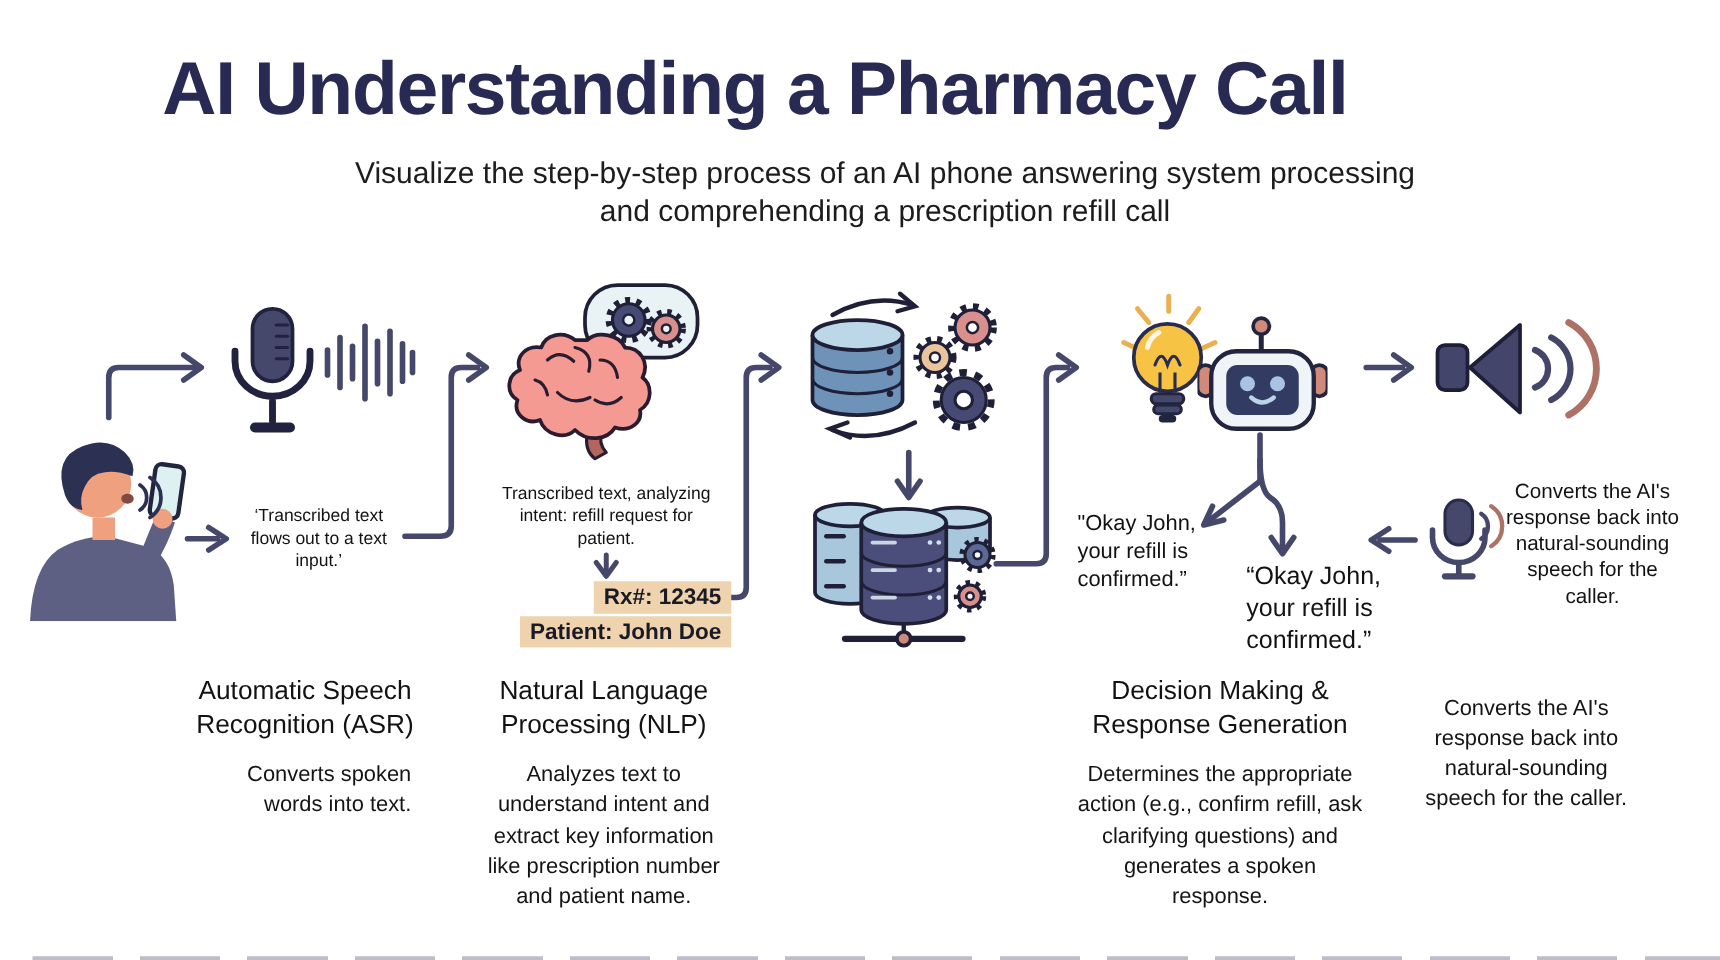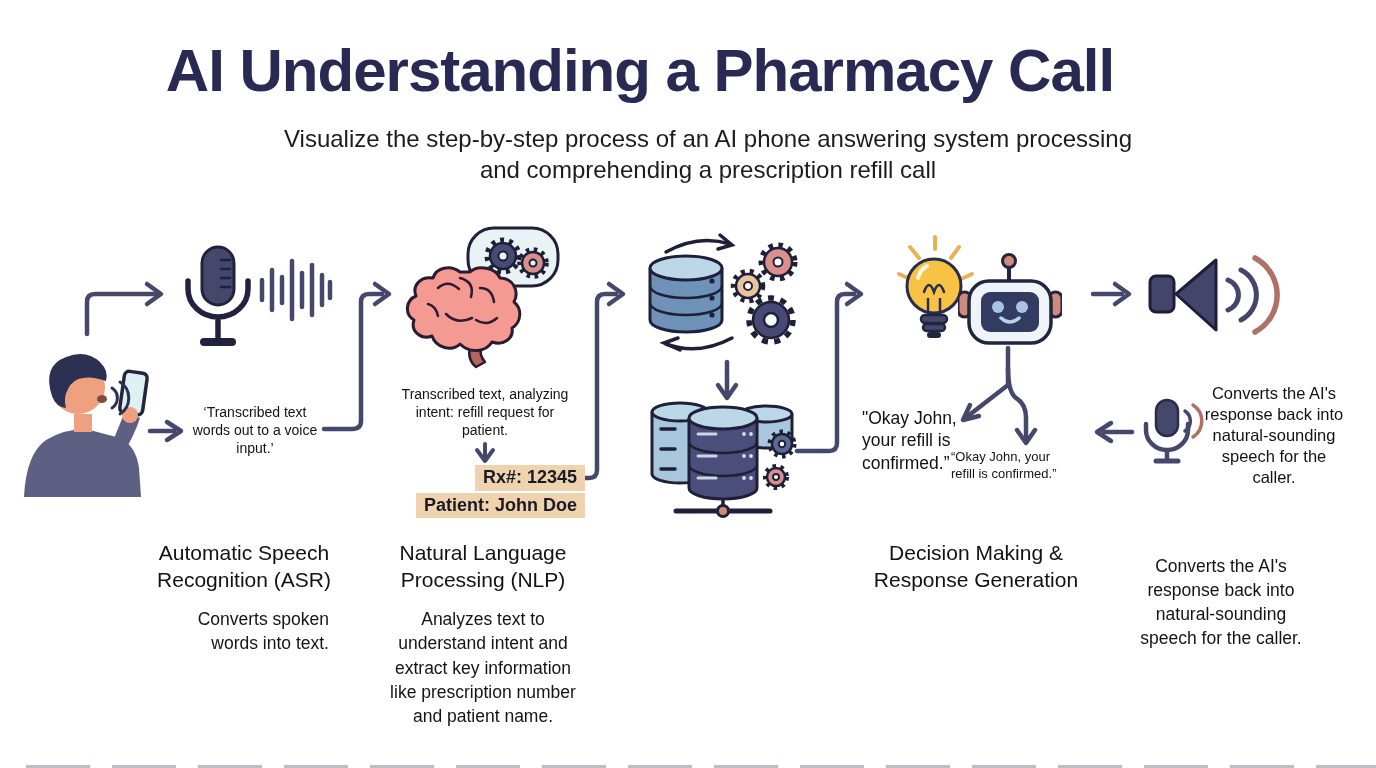--- a/index.html
+++ b/index.html
@@ -1,20 +1,20 @@
 <!DOCTYPE html>
 <html><head>
 <meta charset="utf-8">
 <style>
   html,body{margin:0;padding:0;background:#fff;}
   .stage{position:relative;width:1376px;height:768px;background:#ffffff;overflow:hidden;
          font-family:"Liberation Sans", sans-serif;color:#141414;}
   .abs{position:absolute;}
   .title{top:36px;left:0;width:1208px;text-align:center;font-size:60px;font-weight:800;
-         letter-spacing:-1px;color:#282a54;margin-left:36px;}
+         letter-spacing:-1px;color:#282a54;}
   .subtitle{left:0;width:1376px;text-align:center;font-size:24px;line-height:1.28;
             font-weight:500;color:#1c1c1c;padding-left:20px;}
   .sub1{top:124px;} .sub2{top:155px;}
   .note{font-size:14px;line-height:1.28;font-weight:500;color:#121212;text-align:center;}
   .note-left{text-align:left;}
   .rx-wrap{text-align:right;}
   .rx-line{display:inline-block;background:#eed3ae;color:#1a1a24;font-weight:700;
            font-size:18px;line-height:1.25;padding:1px 8px 2px;margin:1px 0;}
   .col{top:540px;text-align:center;}
   .col h3{margin:0;font-size:21px;font-weight:400;line-height:1.27;color:#121212;}
@@ -259,44 +259,45 @@
       <path d="M8 26 v6 a21 20 0 0 0 42 0 v-6" fill="none" stroke="#45476b" stroke-width="4.5" stroke-linecap="round"></path>
       <line x1="29" y1="53" x2="29" y2="61" stroke="#45476b" stroke-width="4.5" stroke-linecap="round"></line>
       <line x1="18" y1="63" x2="40" y2="63" stroke="#45476b" stroke-width="5" stroke-linecap="round"></line>
       <g fill="none" stroke-linecap="round">
         <path d="M47 13 a12 12 0 0 1 0 20" stroke="#45476b" stroke-width="3.5"></path>
         <path d="M55 7 a19 19 0 0 1 0 32" stroke="#ad7265" stroke-width="3.5"></path>
       </g>
     </svg>
   </div>
 
-  <div class="abs note" style="left:186px;top:404px;width:138px;">‘Transcribed text words out to a voice input.’</div>
+  <div class="abs note" style="left:186px;top:404px;width:138px;">‘Transcribed text flows out to a text input.’</div>
 
   <div class="abs note" style="left:392px;top:386px;width:186px;">Transcribed text, analyzing intent: refill request for patient.</div>
 
   <div class="abs rx-wrap" style="left:385px;top:464px;width:200px;">
     <div><span class="rx-line">Rx#: 12345</span></div>
     <div><span class="rx-line">Patient: John Doe</span></div>
   </div>
 
   <div class="abs note note-left" style="left:862px;top:407px;width:126px;font-size:17.5px;">"Okay John, your refill is confirmed.”</div>
 
-  <div class="abs note note-left" style="left:951px;top:449px;width:126px;font-size:13px;">“Okay John, your refill is confirmed.”</div>
+  <div class="abs note note-left" style="left:997px;top:449px;width:126px;font-size:20px;">“Okay John, your refill is confirmed.”</div>
 
   <div class="abs note" style="left:1198px;top:383px;width:152px;font-size:16.5px;">Converts the AI's response back into natural-sounding speech for the caller.</div>
 
   <div class="abs col" id="col-asr">
     <h3>Automatic Speech Recognition (ASR)</h3>
     <p>Converts spoken words into text.</p>
   </div>
   <div class="abs col" id="col-nlp">
     <h3>Natural Language Processing (NLP)</h3>
     <p>Analyzes text to understand intent and extract key information like prescription number and patient name.</p>
   </div>
   <div class="abs col" id="col-dm">
     <h3>Decision Making &amp; Response Generation</h3>
+    <p>Determines the appropriate action (e.g., confirm refill, ask clarifying questions) and generates a spoken response.</p>
   </div>
   <div class="abs col" id="col-tts">
     <p>Converts the AI's response back into natural-sounding speech for the caller.</p>
   </div>
 
   <div class="abs bottom-line"></div>
 </div>
 
 </body></html>

